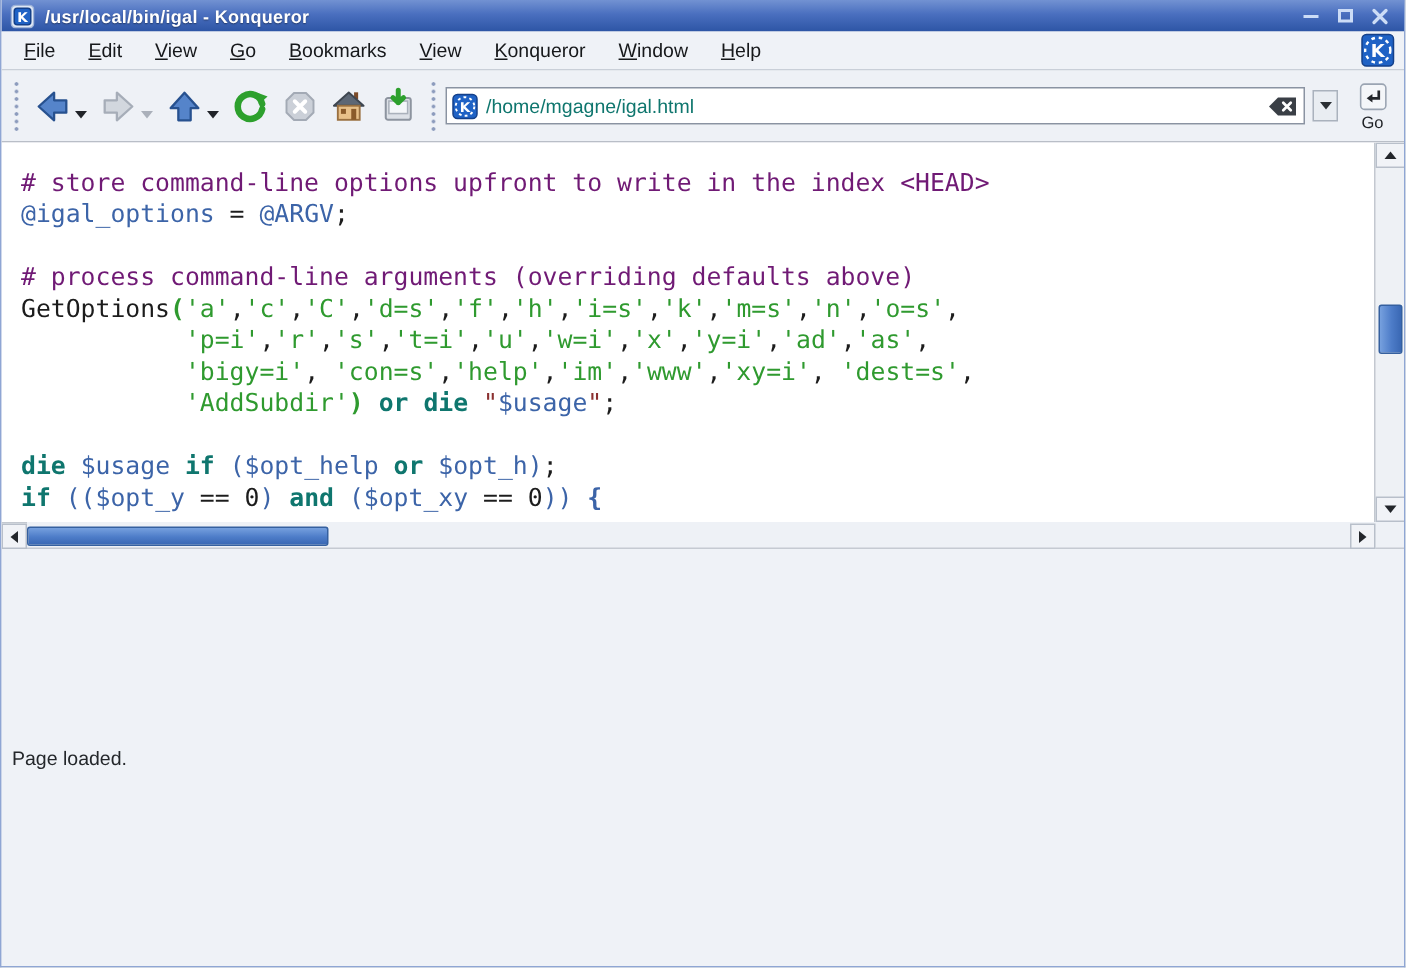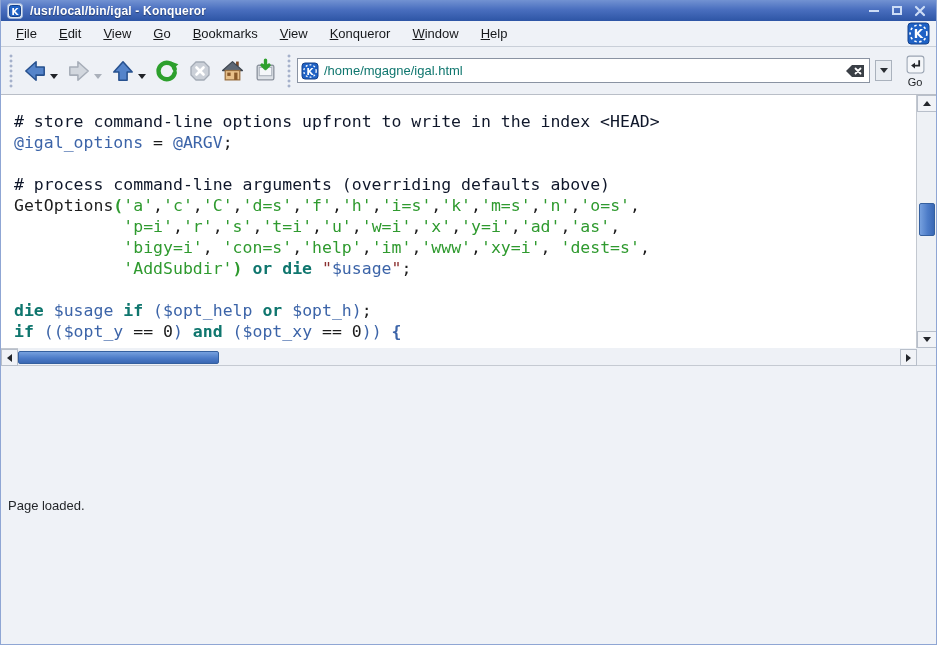--- a/index.html
+++ b/index.html
@@ -61,21 +61,21 @@
   .go-btn { width:34px; height:44px; display:flex; flex-direction:column; align-items:center;
     justify-content:center; gap:0; margin-left:4px; }
   .go-label { font-size:11px; color:#1c1f23; margin-top:1px; }
   
   .content { position:relative; flex:1 1 auto; background:#ffffff; overflow:hidden; }
   .code-pane { position:absolute; left:0; top:0; right:20px; bottom:0; overflow:hidden;
     padding:16px 0 0 13px; }
   .code-line { white-space:pre; min-height:21px; line-height:21px;
     font-family:"DejaVu Sans Mono", monospace; font-size:16.5px; color:#1c1c1c; }
   .tk-n { color:#1c1c1c; }
-  .tk-c { color:#0f172a; }
+  .tk-c { color:#701a75; }
   .tk-k { color:#0f766e; font-weight:bold; }
   .tk-v { color:#3c64a8; }
   .tk-p { color:#3c64a8; }
   .tk-b { color:#3c64a8; font-weight:bold; }
   .tk-s { color:#2f9a2f; }
   .tk-g { color:#2f9a2f; font-weight:bold; }
   .tk-q { color:#8b3030; }
   
   .vscroll { position:absolute; top:0; right:0; width:20px; bottom:0;
     background:#eef1f5; border-left:1px solid #c3c8d0; }

